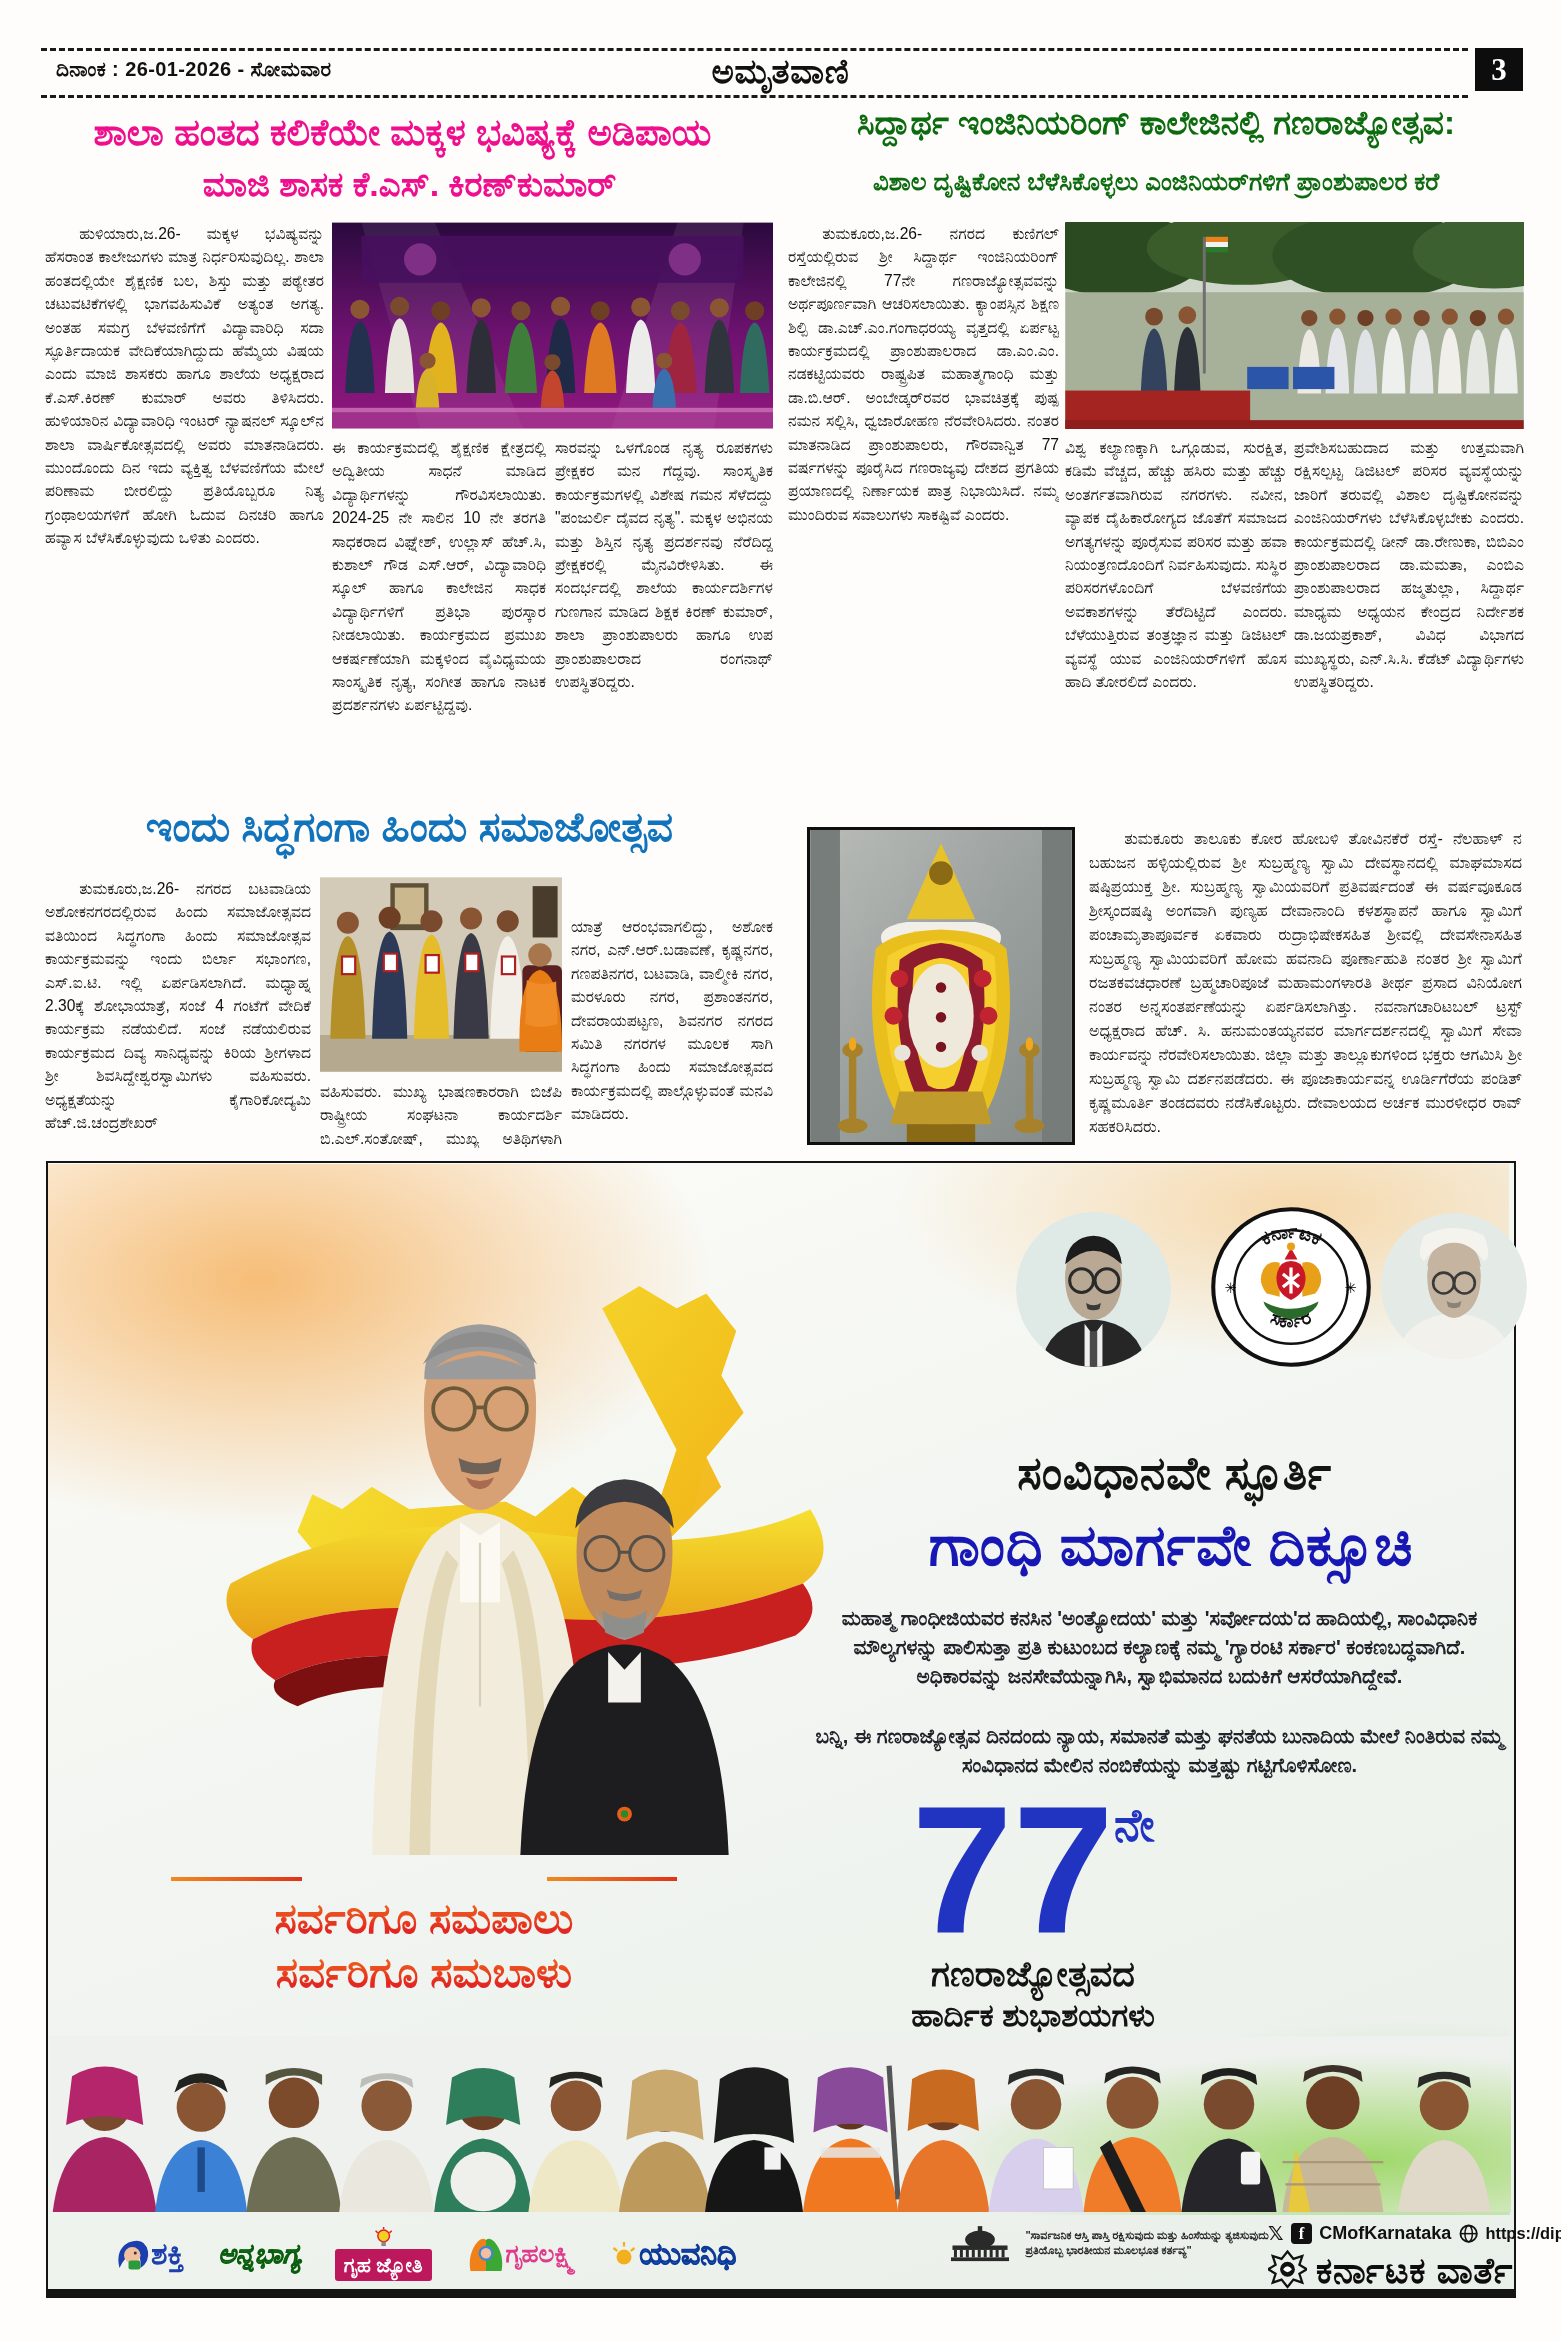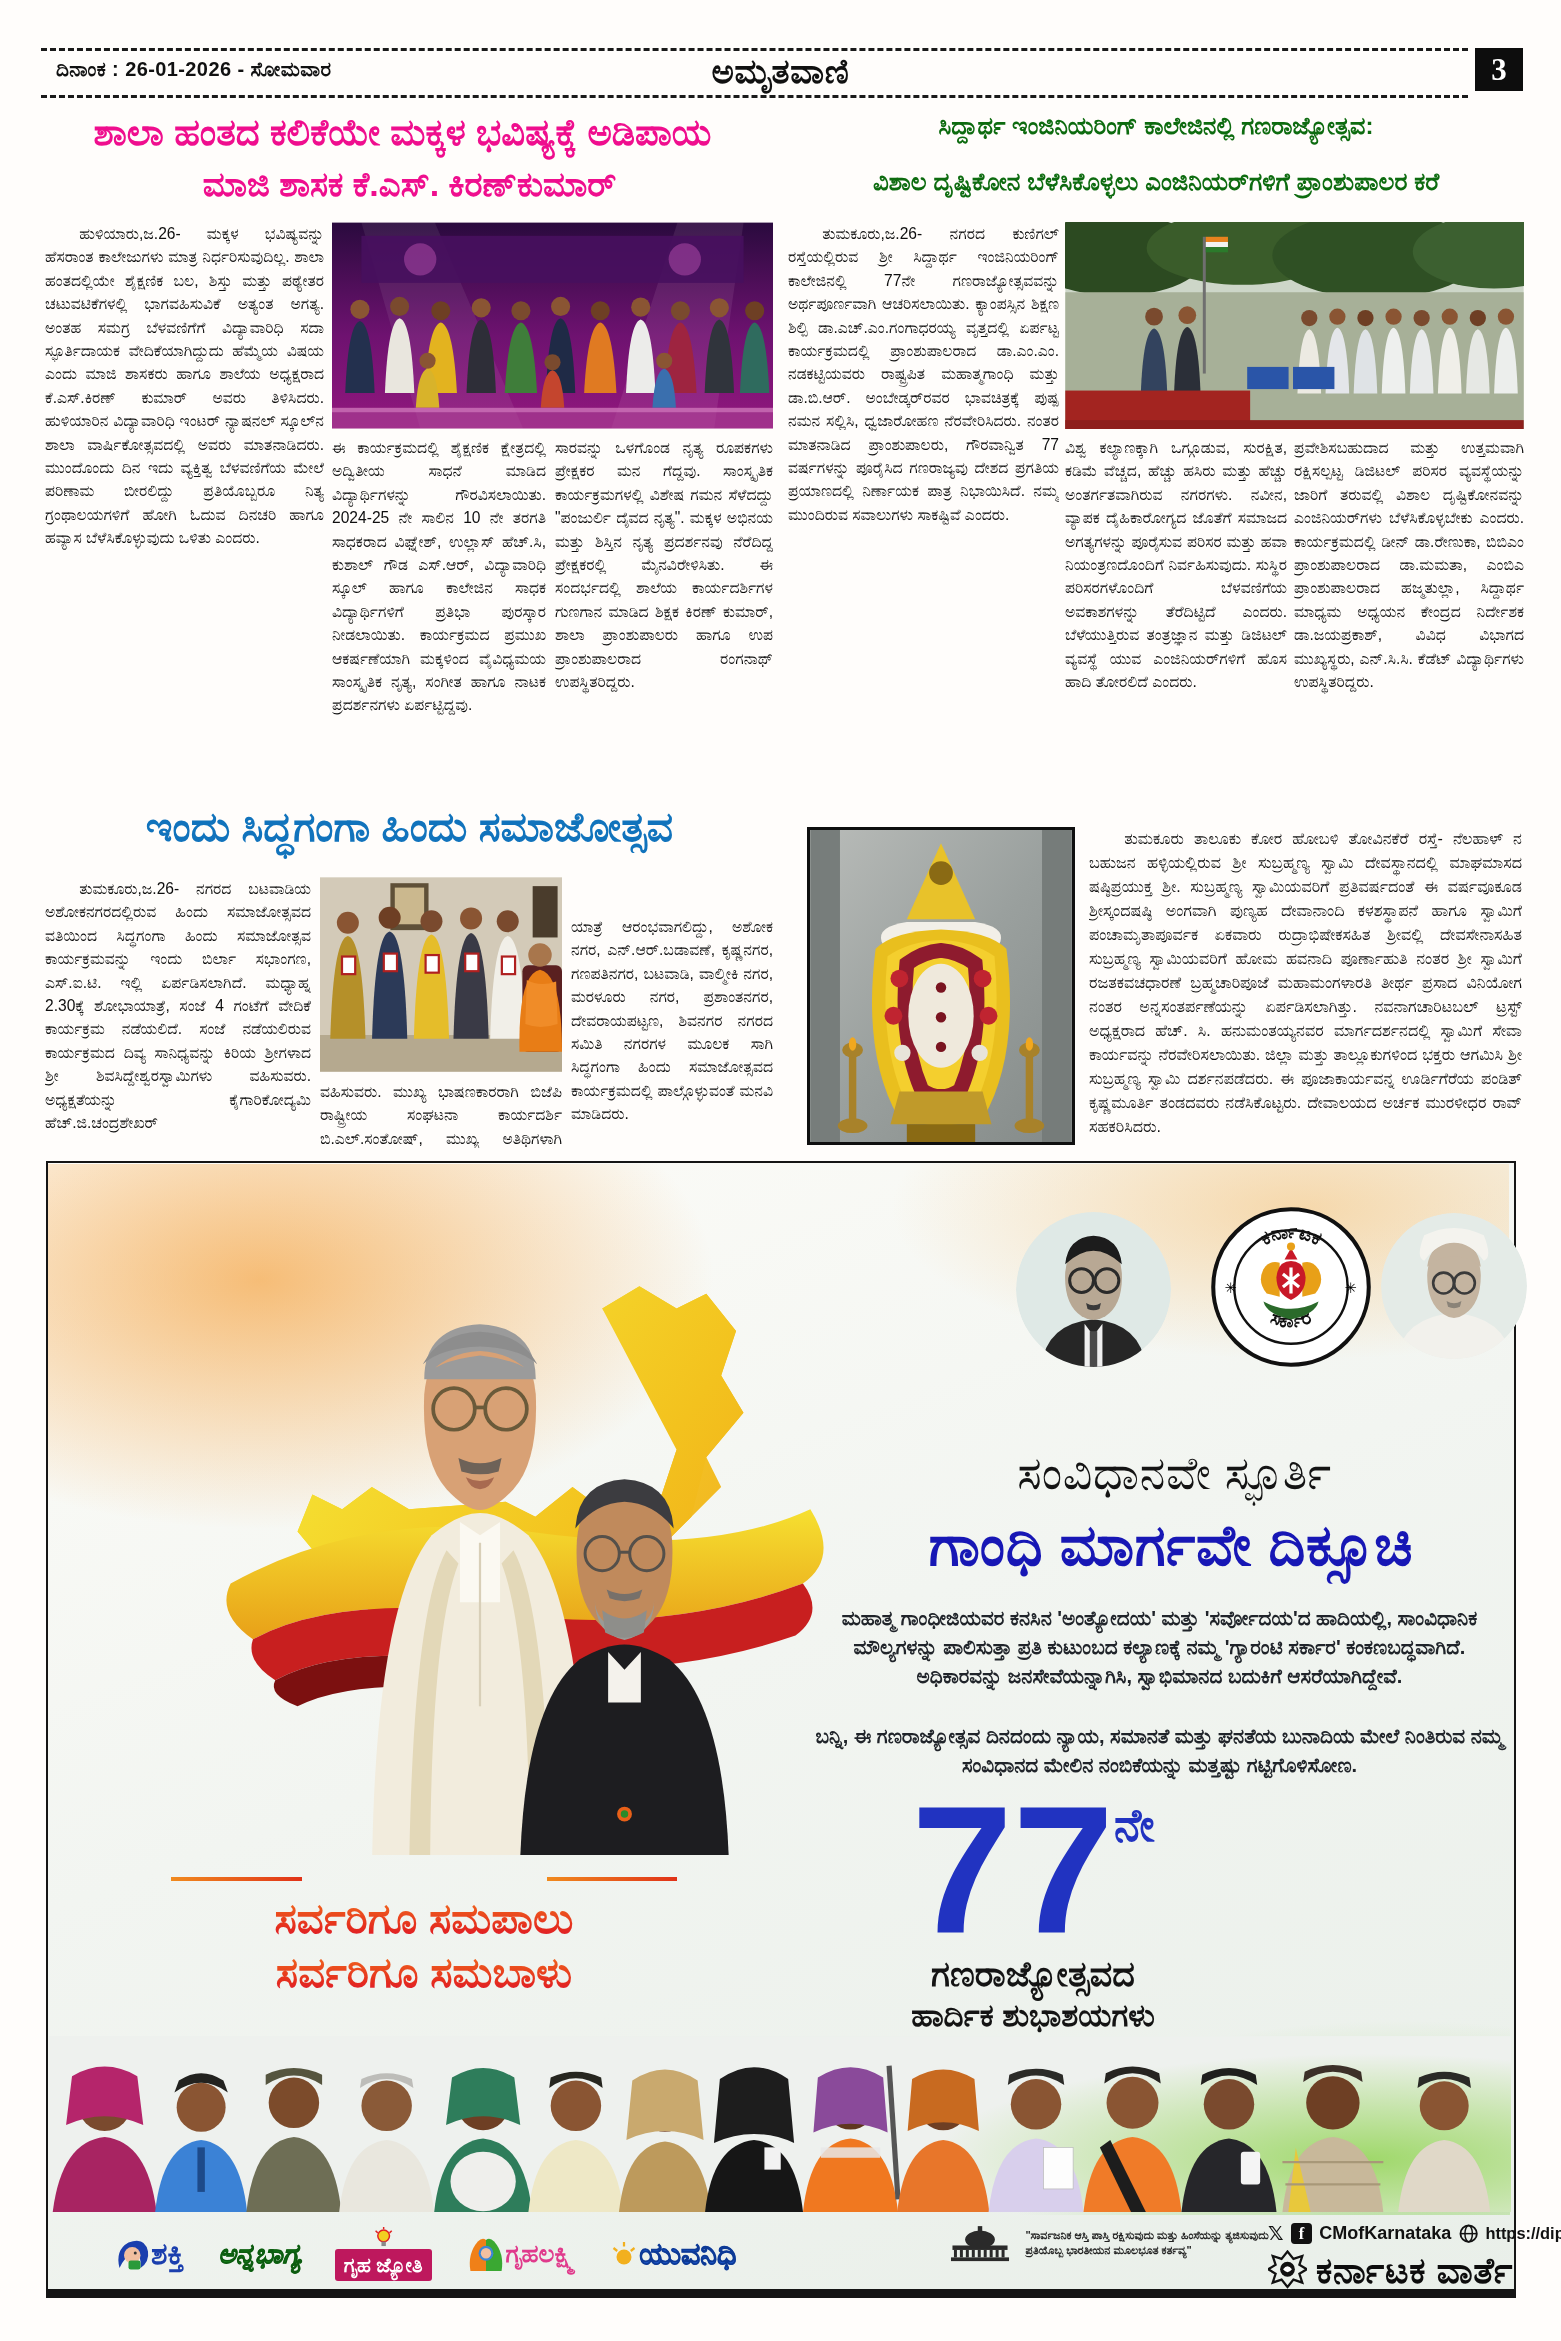--- a/index.html
+++ b/index.html
@@ -17,21 +17,21 @@
   .col{font-size:15.6px;line-height:1.5;text-align:justify;overflow:hidden;color:#0e0e0e;}
   .indent{text-indent:2.2em;}
   .photo{overflow:hidden;}
   .photo svg{display:block;}
   .framed{border:3.7px solid #0f0f0f;}
   
   .ad-border{border:2.2px solid #151515;border-bottom:9.7px solid #151515;background:linear-gradient(160deg,#fdfcf8 0%,#f2f5f1 45%,#e9efe9 100%);}
   .cloud{background:radial-gradient(ellipse at 30% 30%,rgba(243,148,34,.6),rgba(243,148,34,0) 65%);}
   .cloud2{background:radial-gradient(ellipse at 70% 20%,rgba(246,178,84,.45),rgba(246,178,84,0) 60%);}
   .greenwash{background:radial-gradient(ellipse at 80% 80%,rgba(120,200,60,.5),rgba(120,200,60,0) 65%);}
-  .ad-title1{font-size:46px;font-weight:400;color:#141414;text-align:center;letter-spacing:0.7px;}
+  .ad-title1{font-size:46px;font-weight:700;color:#141414;text-align:center;letter-spacing:0.7px;}
   .ad-title2{font-size:57px;font-weight:900;color:#1717b5;text-align:center;letter-spacing:0.7px;}
   .ad-para{font-size:20px;font-weight:600;line-height:1.45;color:#20242a;text-align:center;}
   .slogan{font-weight:900;text-align:center;font-size:42px;line-height:1.2;
           background:linear-gradient(180deg,#f4781e 0%,#e42a1e 70%,#d9123f 100%);
           -webkit-background-clip:text;background-clip:text;color:transparent;}
   .slogan-rules{display:flex;justify-content:center;gap:245px;}
   .slogan-rules span{display:block;width:138px;height:3.7px;background:linear-gradient(90deg,#f08a1e,#e03218);}
   .greet-small{font-size:35px;font-weight:900;color:#141414;text-align:center;}
   .greet-77{font-size:182px;font-weight:900;color:#2133c1;line-height:.8;font-family:"Liberation Sans","DejaVu Sans",sans-serif;}
   .greet-ne{font-size:46px;font-weight:900;color:#2133c1;}
@@ -144,21 +144,21 @@
             <path d="M-16,252 Q-13,202 0,199 Q13,202 16,252 Z" fill="#3a6fae"></path>
           </g>
       </g>
       <rect y="252" width="600" height="28" fill="#b04a9a" opacity=".5"></rect>
       <rect y="252" width="600" height="6" fill="#d883c4" opacity=".6"></rect>
     </svg>
   </div>
   <div class="abs col" style="left:332px;top:436px;width:214px;height:330px;">ಈ ಕಾರ್ಯಕ್ರಮದಲ್ಲಿ ಶೈಕ್ಷಣಿಕ ಕ್ಷೇತ್ರದಲ್ಲಿ ಅದ್ವಿತೀಯ ಸಾಧನೆ ಮಾಡಿದ ವಿದ್ಯಾರ್ಥಿಗಳನ್ನು ಗೌರವಿಸಲಾಯಿತು. 2024-25 ನೇ ಸಾಲಿನ 10 ನೇ ತರಗತಿ ಸಾಧಕರಾದ ವಿಘ್ನೇಶ್, ಉಲ್ಲಾಸ್ ಹೆಚ್.ಸಿ, ಕುಶಾಲ್ ಗೌಡ ಎಸ್.ಆರ್, ವಿದ್ಯಾವಾರಿಧಿ ಸ್ಕೂಲ್ ಹಾಗೂ ಕಾಲೇಜಿನ ಸಾಧಕ ವಿದ್ಯಾರ್ಥಿಗಳಿಗೆ ಪ್ರತಿಭಾ ಪುರಸ್ಕಾರ ನೀಡಲಾಯಿತು. ಕಾರ್ಯಕ್ರಮದ ಪ್ರಮುಖ ಆಕರ್ಷಣೆಯಾಗಿ ಮಕ್ಕಳಿಂದ ವೈವಿಧ್ಯಮಯ ಸಾಂಸ್ಕೃತಿಕ ನೃತ್ಯ, ಸಂಗೀತ ಹಾಗೂ ನಾಟಕ ಪ್ರದರ್ಶನಗಳು ಏರ್ಪಟ್ಟಿದ್ದವು.</div>
   <div class="abs col" style="left:555px;top:436px;width:218px;height:330px;">ಸಾರವನ್ನು ಒಳಗೊಂಡ ನೃತ್ಯ ರೂಪಕಗಳು ಪ್ರೇಕ್ಷಕರ ಮನ ಗೆದ್ದವು. ಸಾಂಸ್ಕೃತಿಕ ಕಾರ್ಯಕ್ರಮಗಳಲ್ಲಿ ವಿಶೇಷ ಗಮನ ಸೆಳೆದದ್ದು "ಪಂಜುರ್ಲಿ ದೈವದ ನೃತ್ಯ". ಮಕ್ಕಳ ಅಭಿನಯ ಮತ್ತು ಶಿಸ್ತಿನ ನೃತ್ಯ ಪ್ರದರ್ಶನವು ನೆರೆದಿದ್ದ ಪ್ರೇಕ್ಷಕರಲ್ಲಿ ಮೈನವಿರೇಳಿಸಿತು. ಈ ಸಂದರ್ಭದಲ್ಲಿ ಶಾಲೆಯ ಕಾರ್ಯದರ್ಶಿಗಳ ಗುಣಗಾನ ಮಾಡಿದ ಶಿಕ್ಷಕ ಕಿರಣ್ ಕುಮಾರ್, ಶಾಲಾ ಪ್ರಾಂಶುಪಾಲರು ಹಾಗೂ ಉಪ ಪ್ರಾಂಶುಪಾಲರಾದ ರಂಗನಾಥ್ ಉಪಸ್ಥಿತರಿದ್ದರು.</div>
 
-  <div class="abs hl-green" style="left:788px;top:112px;width:736px;font-size:24px;">ಸಿದ್ದಾರ್ಥ ಇಂಜಿನಿಯರಿಂಗ್ ಕಾಲೇಜಿನಲ್ಲಿ ಗಣರಾಜ್ಯೋತ್ಸವ:</div>
+  <div class="abs hl-green" style="left:788px;top:104px;width:736px;font-size:33px;">ಸಿದ್ದಾರ್ಥ ಇಂಜಿನಿಯರಿಂಗ್ ಕಾಲೇಜಿನಲ್ಲಿ ಗಣರಾಜ್ಯೋತ್ಸವ:</div>
   <div class="abs hl-green" style="left:788px;top:168px;width:736px;font-size:24.5px;">ವಿಶಾಲ ದೃಷ್ಟಿಕೋನ  ಬೆಳೆಸಿಕೊಳ್ಳಲು ಎಂಜಿನಿಯರ್‌ಗಳಿಗೆ ಪ್ರಾಂಶುಪಾಲರ ಕರೆ</div>
   <div class="abs col indent" style="left:788px;top:222px;width:271px;height:593px;">ತುಮಕೂರು,ಜ.26- ನಗರದ ಕುಣಿಗಲ್ ರಸ್ತೆಯಲ್ಲಿರುವ ಶ್ರೀ ಸಿದ್ದಾರ್ಥ ಇಂಜಿನಿಯರಿಂಗ್ ಕಾಲೇಜಿನಲ್ಲಿ 77ನೇ ಗಣರಾಜ್ಯೋತ್ಸವವನ್ನು ಅರ್ಥಪೂರ್ಣವಾಗಿ ಆಚರಿಸಲಾಯಿತು. ಕ್ಯಾಂಪಸ್ಸಿನ ಶಿಕ್ಷಣ ಶಿಲ್ಪಿ ಡಾ.ಎಚ್.ಎಂ.ಗಂಗಾಧರಯ್ಯ ವೃತ್ತದಲ್ಲಿ ಏರ್ಪಟ್ಟ ಕಾರ್ಯಕ್ರಮದಲ್ಲಿ ಪ್ರಾಂಶುಪಾಲರಾದ ಡಾ.ಎಂ.ಎಂ. ನಡಕಟ್ಟಿಯವರು ರಾಷ್ಟ್ರಪಿತ ಮಹಾತ್ಮಗಾಂಧಿ ಮತ್ತು ಡಾ.ಬಿ.ಆರ್. ಅಂಬೇಡ್ಕರ್‌ರವರ ಭಾವಚಿತ್ರಕ್ಕೆ ಪುಷ್ಪ ನಮನ ಸಲ್ಲಿಸಿ, ಧ್ವಜಾರೋಹಣ ನೆರವೇರಿಸಿದರು. ನಂತರ ಮಾತನಾಡಿದ ಪ್ರಾಂಶುಪಾಲರು, ಗೌರವಾನ್ವಿತ 77 ವರ್ಷಗಳನ್ನು ಪೂರೈಸಿದ ಗಣರಾಜ್ಯವು ದೇಶದ ಪ್ರಗತಿಯ ಪ್ರಯಾಣದಲ್ಲಿ ನಿರ್ಣಾಯಕ ಪಾತ್ರ ನಿಭಾಯಿಸಿದೆ. ನಮ್ಮ ಮುಂದಿರುವ ಸವಾಲುಗಳು ಸಾಕಷ್ಟಿವೆ ಎಂದರು.</div>
 
   <div class="abs photo" style="left:1065px;top:222px;width:459px;height:207px;">
     <svg width="459" height="207" viewBox="0 0 620 280">
       <rect width="620" height="280" fill="#cdd6c8"></rect>
       <ellipse cx="70" cy="45" rx="120" ry="55" fill="#2c4a21"></ellipse>
       <ellipse cx="240" cy="35" rx="130" ry="50" fill="#3a5c2a"></ellipse>
       <ellipse cx="420" cy="45" rx="140" ry="58" fill="#2f5024"></ellipse>
       <ellipse cx="580" cy="40" rx="110" ry="50" fill="#3c6030"></ellipse>

